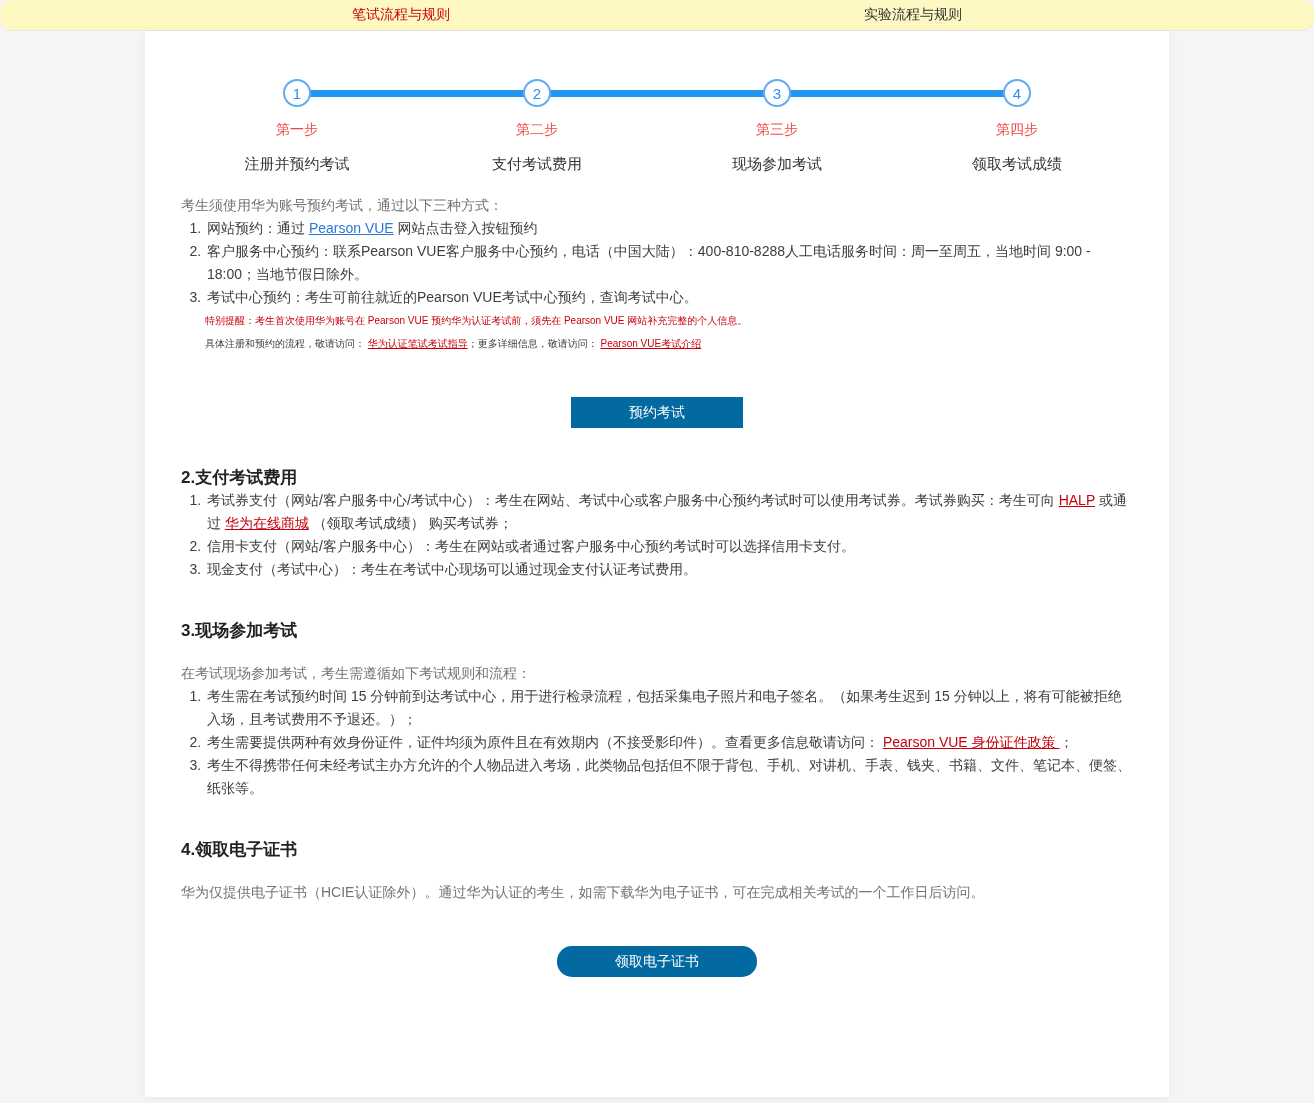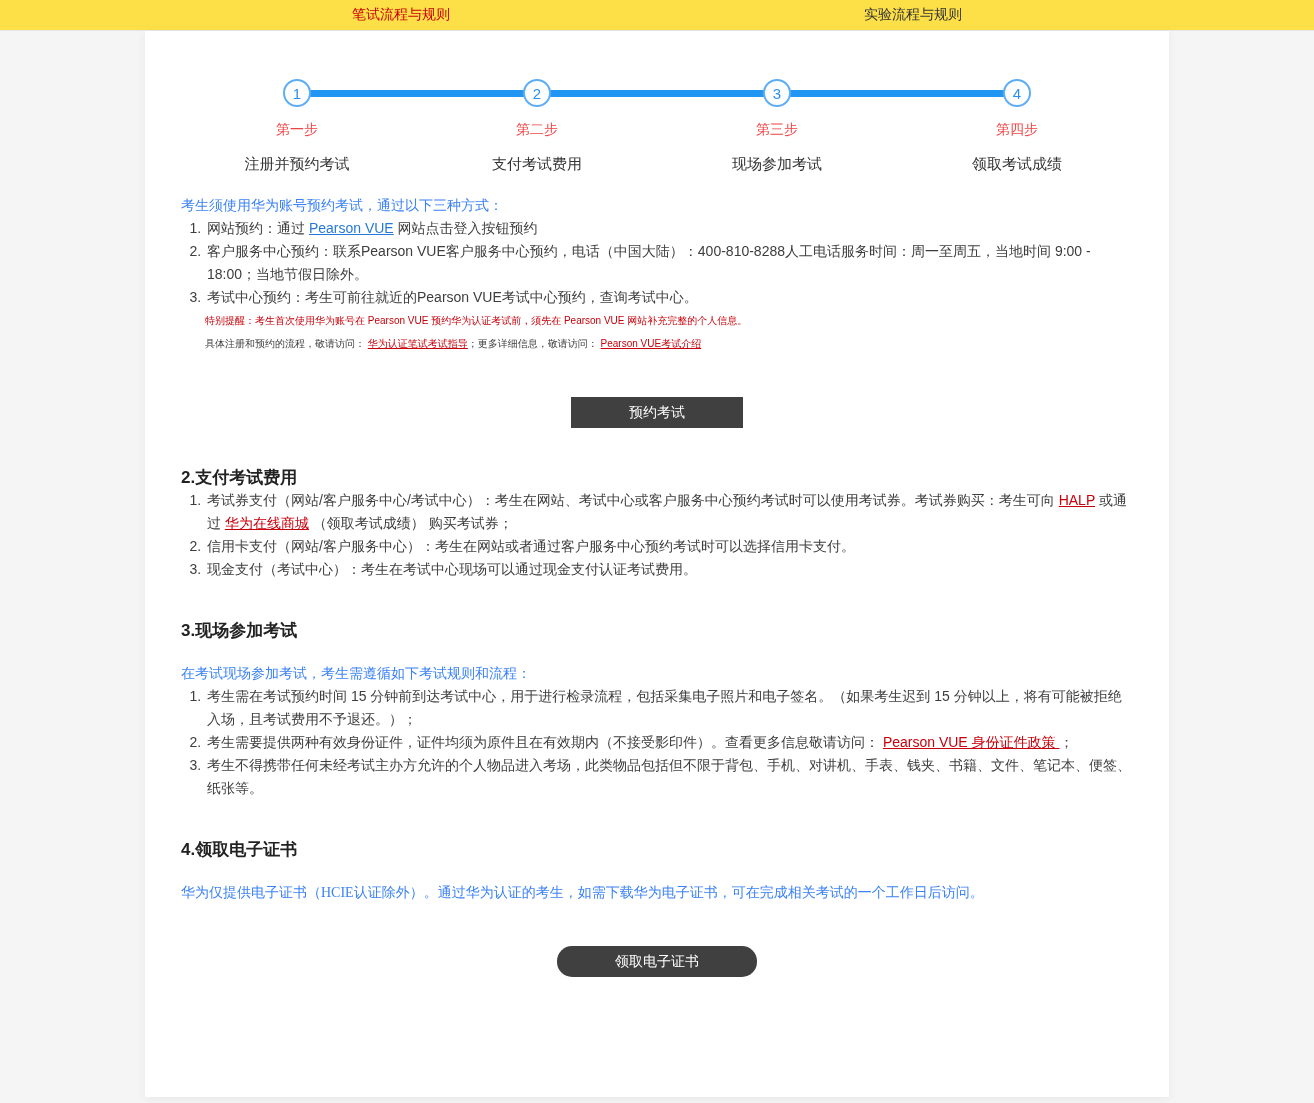--- a/index.html
+++ b/index.html
@@ -6,23 +6,24 @@
   html, body { margin: 0; padding: 0; }
   body {
     background: #f5f5f6;
     font-family: "Liberation Sans", "DejaVu Sans", sans-serif;
     color: #333;
     min-height: 1103px;
   }
 
   
   .tabbar {
-    background: #fde047;
+    background: #fef9c3;
     border-bottom: 1px solid #e6e6e6;
     height: 31px;
+    border-radius: 12px;
   }
   .tabbar-inner {
     width: 1024px;
     margin: 0 auto;
     display: flex;
     height: 100%;
   }
   .tab {
     flex: 1;
     display: flex;
@@ -88,23 +89,22 @@
   .section h2 {
     font-size: 17px;
     font-weight: bold;
     color: #222;
     margin: 38px 0 0;
   }
   .section.first h2 { margin-top: 50px; }
   .section p.intro {
     font-size: 14px;
     line-height: 23px;
-    color: #3b82f6;
+    color: #737373;
     margin: 20px 0 0;
-    font-family: Liberation Serif, serif;
   }
   .section ol {
     margin: 0;
     padding-left: 24px;
     font-size: 14px;
     line-height: 23px;
     color: #3d3d3d;
   }
   .section ol li { padding-left: 2px; }
   .note {
@@ -121,21 +121,21 @@
   }
   a.link-red {
     color: #c7000b;
     text-decoration: underline;
     cursor: pointer;
   }
   .btn {
     display: block;
     margin: 42px auto 0;
     height: 31px;
-    background: #404040;
+    background: #0369a1;
     color: #ffffff;
     border: none;
     font-size: 14px;
     cursor: pointer;
     font-family: "Liberation Sans", "DejaVu Sans", sans-serif;
   }
   .btn-book { width: 172px; }
   .btn-cert { width: 200px; border-radius: 15px; }
 </style>
 </head>

